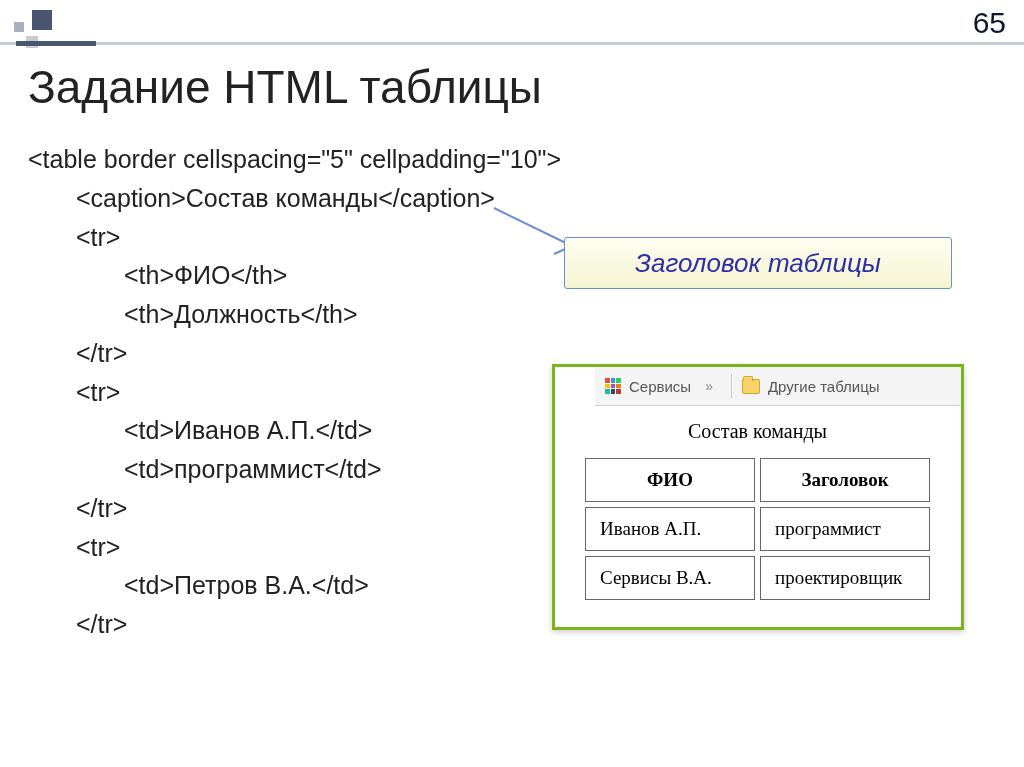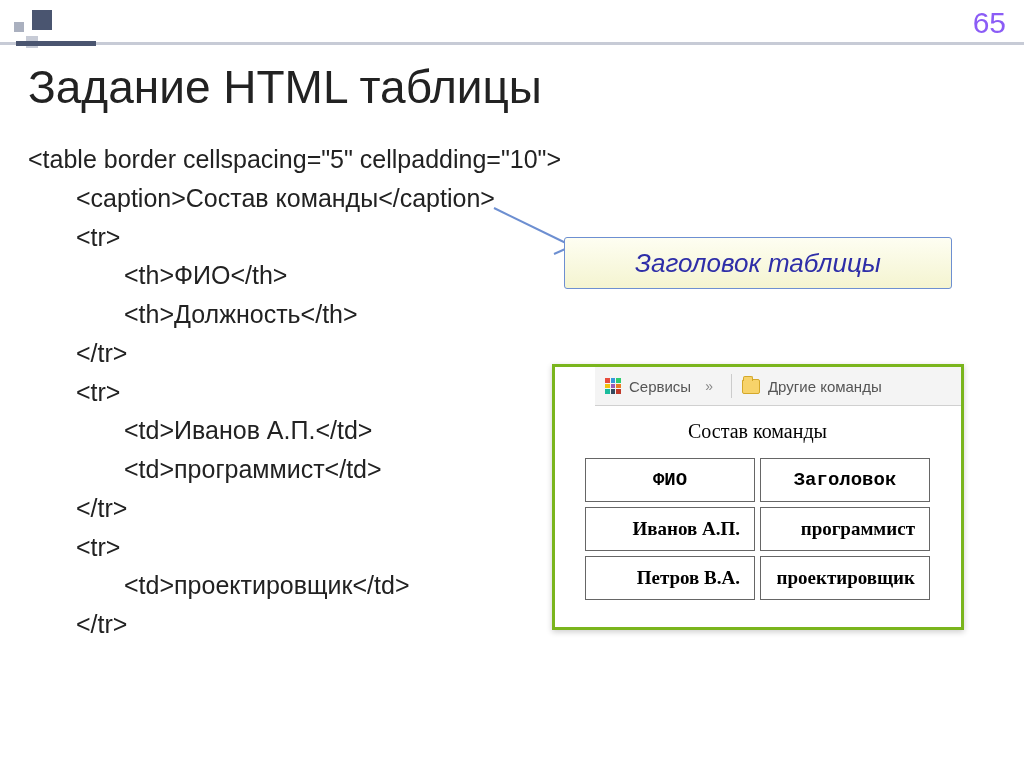--- a/index.html
+++ b/index.html
@@ -37,21 +37,21 @@
     top: -1px;
     width: 80px;
     height: 5px;
     background: #4a5570;
   }
   .page-number {
     position: absolute;
     top: 6px;
     right: 18px;
     font-size: 30px;
-    color: #8b5cf6;
+    color: #0f172a;
   }
   .slide-title {
     position: absolute;
     top: 60px;
     left: 28px;
     font-size: 46px;
     color: #222;
     font-weight: 400;
   }
   .code-block {
@@ -163,22 +163,22 @@
     font-family: "Times New Roman", serif;
     font-size: 19px;
   }
   .result-table th, .result-table td {
     border: 1px solid #666;
     padding: 10px 14px;
     text-align: center;
     background: #fff;
     min-width: 140px;
   }
-  .result-table th { font-weight: bold; font-family: Liberation Mono, monospace; }
-  .result-table td { text-align: right; font-weight: bold; }
+  .result-table th { font-weight: bold; }
+  .result-table td { text-align: left; }
 </style>
 </head>
 <body>
 
 <div class="decor">
   <div class="sq1"></div>
     <div class="sq2"></div>
     <div class="sq3"></div>
 </div>
 <div class="topbar"></div>
@@ -192,21 +192,21 @@
   <div><span class="indent1">&lt;caption&gt;Состав команды&lt;/caption&gt;</span></div>
   <div><span class="indent1">&lt;tr&gt;</span></div>
   <div><span class="indent2">&lt;th&gt;ФИО&lt;/th&gt;</span></div>
   <div><span class="indent2">&lt;th&gt;Должность&lt;/th&gt;</span></div>
   <div><span class="indent1">&lt;/tr&gt;</span></div>
   <div><span class="indent1">&lt;tr&gt;</span></div>
   <div><span class="indent2">&lt;td&gt;Иванов А.П.&lt;/td&gt;</span></div>
   <div><span class="indent2">&lt;td&gt;программист&lt;/td&gt;</span></div>
   <div><span class="indent1">&lt;/tr&gt;</span></div>
   <div><span class="indent1">&lt;tr&gt;</span></div>
-  <div><span class="indent2">&lt;td&gt;проектировщик&lt;/td&gt;</span></div>
+  <div><span class="indent2">&lt;td&gt;Петров В.А.&lt;/td&gt;</span></div>
   <div><span class="indent1">&lt;/tr&gt;</span></div>
 </div>
 
 <svg class="callout-line" viewBox="0 0 86 62">
   <path d="M 4 2 L 82 40" stroke="#6d8fd1" stroke-width="2" fill="none"></path>
   <path d="M 64 48 L 82 40" stroke="#6d8fd1" stroke-width="2" fill="none"></path>
 </svg>
 <div class="callout-box">Заголовок таблицы</div>
 
 <div class="browser-panel">
@@ -219,34 +219,34 @@
         <span></span>
         <span></span>
         <span></span>
         <span></span>
         <span></span>
     </div>
     <span class="toolbar-services">Сервисы</span>
     <span class="toolbar-chevron">»</span>
     <div class="toolbar-sep"></div>
     <div class="toolbar-folder"></div>
-    <span>Другие команды</span>
+    <span>Другие таблицы</span>
   </div>
   <div class="browser-content">
     <div class="table-caption">Состав команды</div>
     <table class="result-table">
       <tbody>
           <tr>
         <th>ФИО</th>
         <th>Заголовок</th>
       </tr>
       <tr>
         <td>Иванов А.П.</td>
         <td>программист</td>
       </tr>
       <tr>
-        <td>Петров В.А.</td>
+        <td>Сервисы В.А.</td>
         <td>проектировщик</td>
       </tr>
     </tbody>
       </table>
   </div>
 </div>
 
 </body></html>

